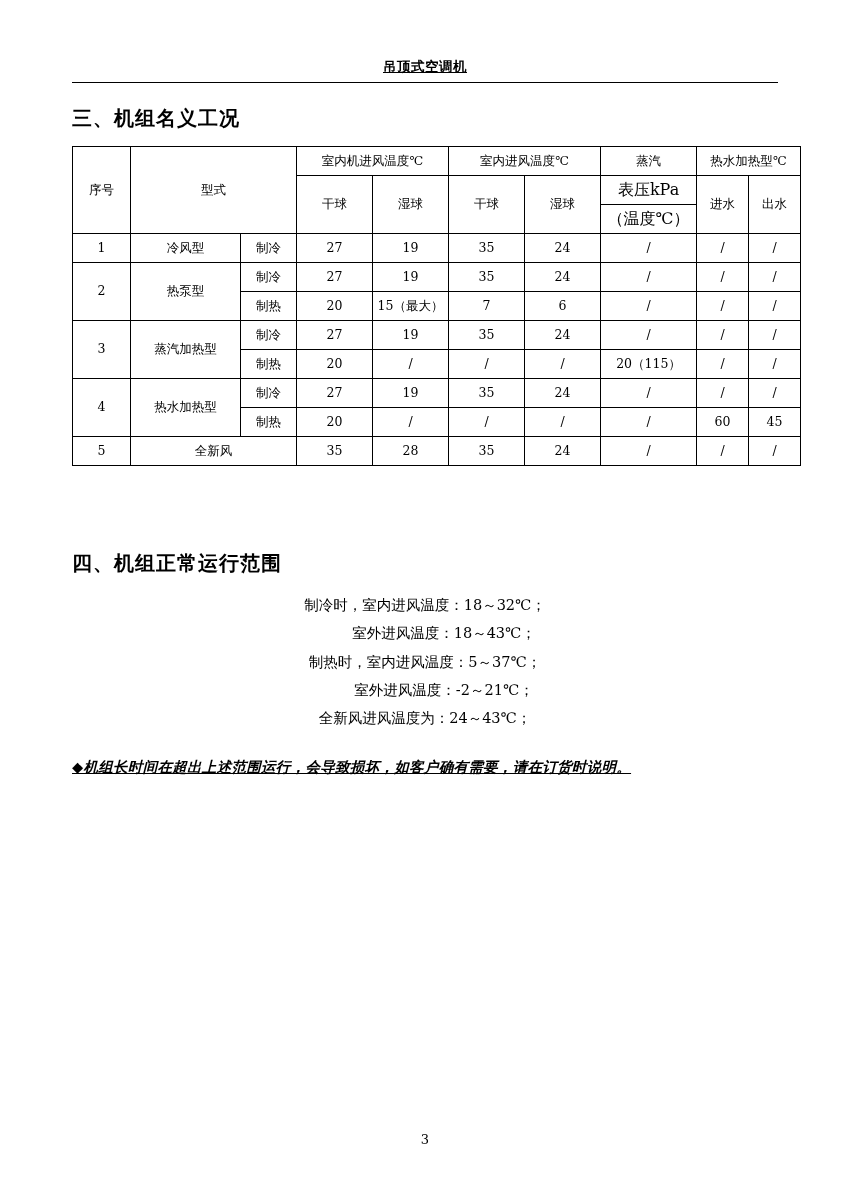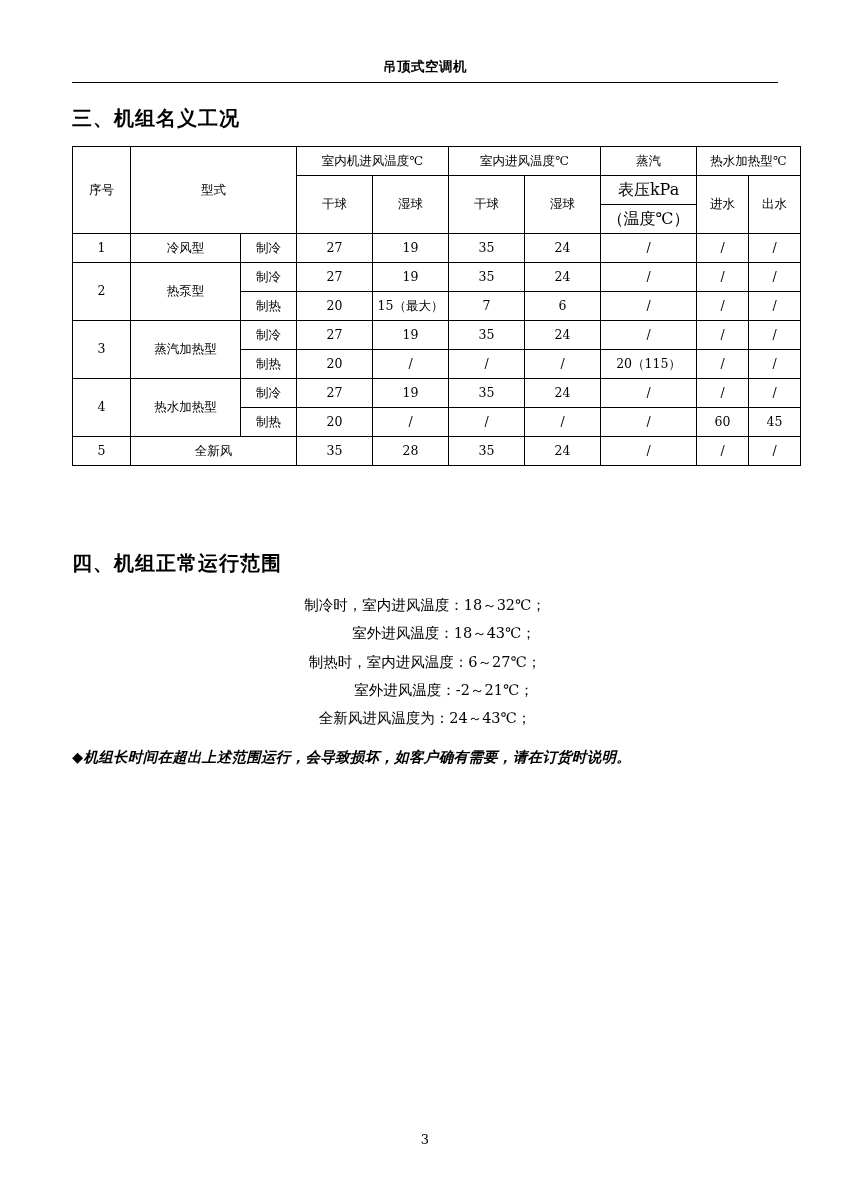--- a/index.html
+++ b/index.html
@@ -26,20 +26,21 @@
 
   
   .doc-header {
     margin-top: 58px;
     text-align: center;
     font-size: 13.5px;
     font-weight: bold;
     letter-spacing: 0.5px;
     padding-bottom: 6px;
     border-bottom: 1.2px solid #000;
+    text-decoration: underline;
   }
 
   
   .section-title {
     font-size: 20px;
     font-weight: bold;
     letter-spacing: 1px;
     margin: 22px 0 14px 0;
   }
   .section-title.second {
@@ -71,25 +72,26 @@
   
   .range-list {
     font-size: 14.5px;
     line-height: 1.95;
     text-align: center;
   }
   .range-list .ln { display: block; }
   .range-list .ind { padding-left: 38px; }
 
   .note {
-    margin-top: 16px;
+    margin-top: 26px;
     font-size: 14.5px;
     font-weight: bold;
     font-style: italic;
     letter-spacing: 0.3px;
+    text-decoration: underline;
   }
 
   
   .page-number {
     position: absolute;
     left: 0;
     right: 0;
     bottom: 55px;
     text-align: center;
     font-size: 13px;
@@ -235,21 +237,21 @@
         <td>/</td>
       </tr>
     </tbody>
   </table>
 
   <div class="section-title second">四、机组正常运行范围</div>
 
   <div class="range-list">
     <span class="ln">制冷时，室内进风温度：18～32℃；</span>
     <span class="ln ind">室外进风温度：18～43℃；</span>
-    <span class="ln">制热时，室内进风温度：6～27℃；</span>
+    <span class="ln">制热时，室内进风温度：5～37℃；</span>
     <span class="ln ind">室外进风温度：-2～21℃；</span>
     <span class="ln">全新风进风温度为：24～43℃；</span>
   </div>
 
   <div class="note">◆机组长时间在超出上述范围运行，会导致损坏，如客户确有需要，请在订货时说明。</div>
 
   <div class="page-number">3</div>
 </div>
 
 </body></html>

